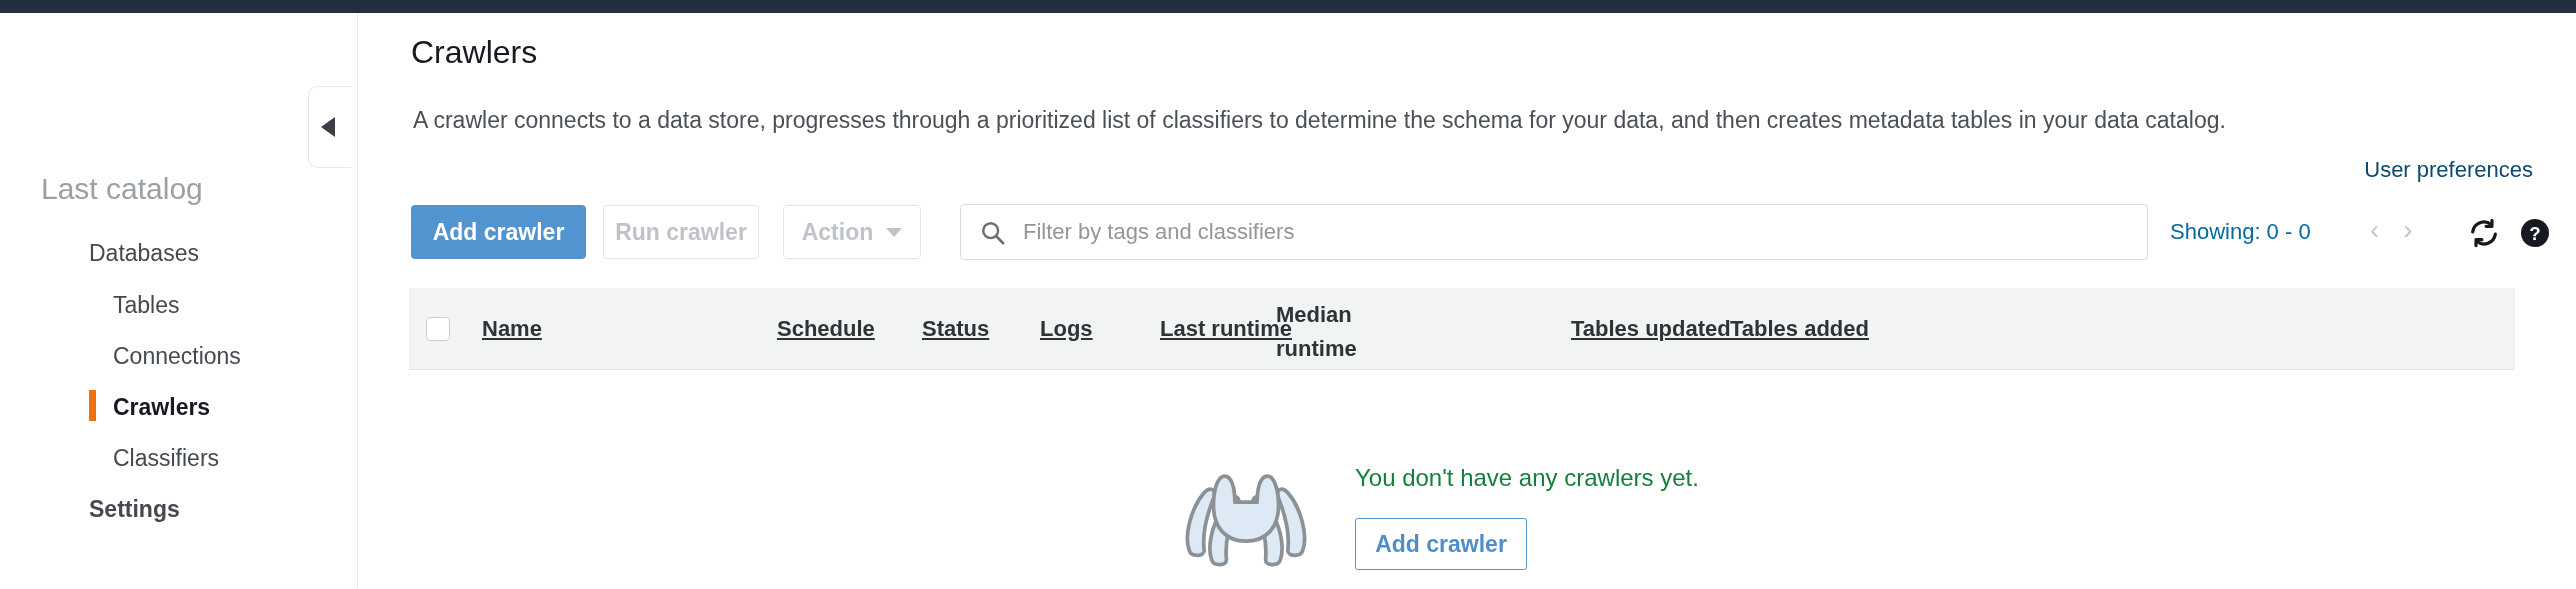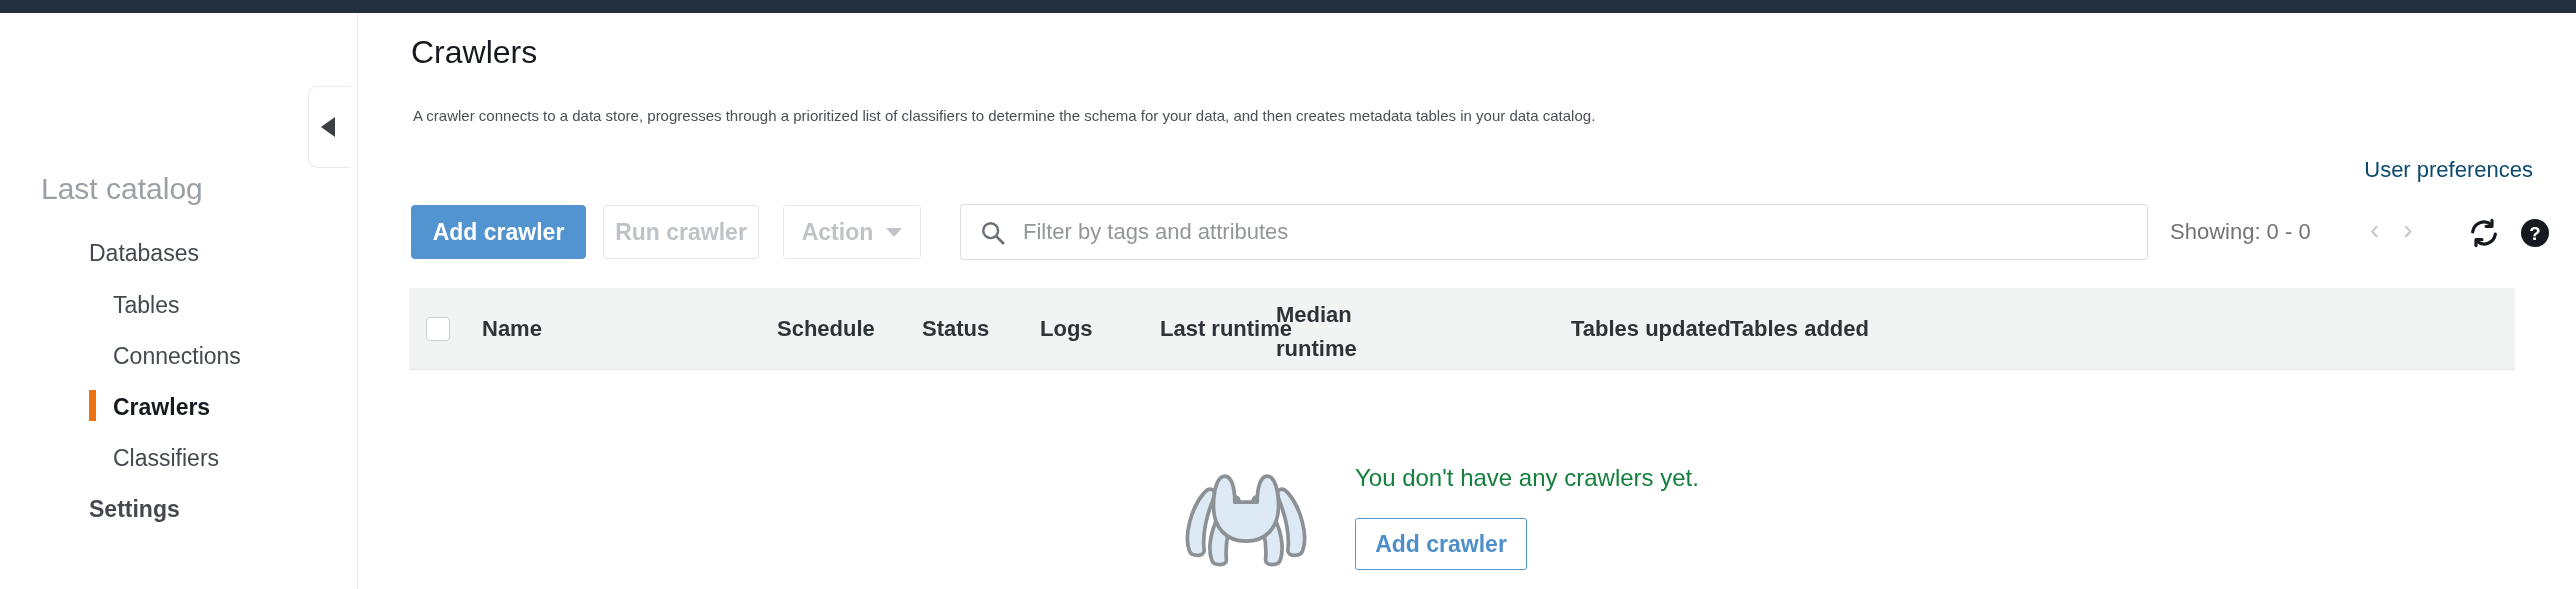--- a/index.html
+++ b/index.html
@@ -121,21 +121,21 @@
     left: 51px;
     font-size: 32px;
     color: #16191f;
     white-space: nowrap;
   }
 
   .page-desc {
     position: absolute;
     top: 94px;
     left: 53px;
-    font-size: 15px;
+    font-size: 23px;
     color: #4b5057;
     white-space: nowrap;
   }
 
   .user-prefs {
     position: absolute;
     top: 144px;
     right: 43px;
     font-size: 22px;
     color: #0c4a6e;
@@ -215,21 +215,21 @@
     color: #939699;
     white-space: nowrap;
   }
 
   
   .showing-text {
     position: absolute;
     top: 206px;
     left: 1810px;
     font-size: 22px;
-    color: #737373;
+    color: #0369a1;
     white-space: nowrap;
   }
   .pager {
     position: absolute;
     top: 201px;
     left: 2010px;
     font-size: 28px;
     color: #c3c6ca;
     letter-spacing: 24px;
     white-space: nowrap;
@@ -260,21 +260,21 @@
   }
 
   .th {
     position: absolute;
     font-size: 22px;
     font-weight: bold;
     color: #2e3338;
     white-space: nowrap;
     line-height: 1;
   }
-  .th-single { top: 50%; transform: translateY(-50%); }
+  .th-single { top: 50%; transform: translateY(-50%); text-decoration: underline; }
 
   .th-check {
     position: absolute;
     left: 16.7px;
     top: 50%;
     transform: translateY(-50%);
     width: 24px;
     height: 24px;
     border: 1.9px solid #c9cdd2;
     border-radius: 4.6px;
@@ -390,21 +390,21 @@
     </div>
   </div>
 
   <div class="search-wrap">
     <span class="search-icon">
       <svg width="26" height="26" viewBox="0 0 28 28">
         <circle cx="11.5" cy="11.5" r="8" fill="none" stroke="#6b7076" stroke-width="2.6"></circle>
         <line x1="17.5" y1="17.5" x2="25" y2="25" stroke="#6b7076" stroke-width="2.8" stroke-linecap="round"></line>
       </svg>
     </span>
-    <span class="search-placeholder">Filter by tags and attributes</span>
+    <span class="search-placeholder">Filter by tags and classifiers</span>
   </div>
 
   <div class="showing-text">Showing: 0 - 0</div>
 
   <div class="pager">‹›</div>
 
   <span class="refresh-icon">
     <svg width="32" height="32" viewBox="0 0 24 24">
       <path d="M3.5 11.2a8.5 8.5 0 0 1 14-5.3" fill="none" stroke="#16191f" stroke-width="2.4" stroke-linecap="round"></path>
       <path d="M18 2.6v4.4h-4.4" fill="none" stroke="#16191f" stroke-width="2.4" stroke-linecap="round" stroke-linejoin="round"></path>

